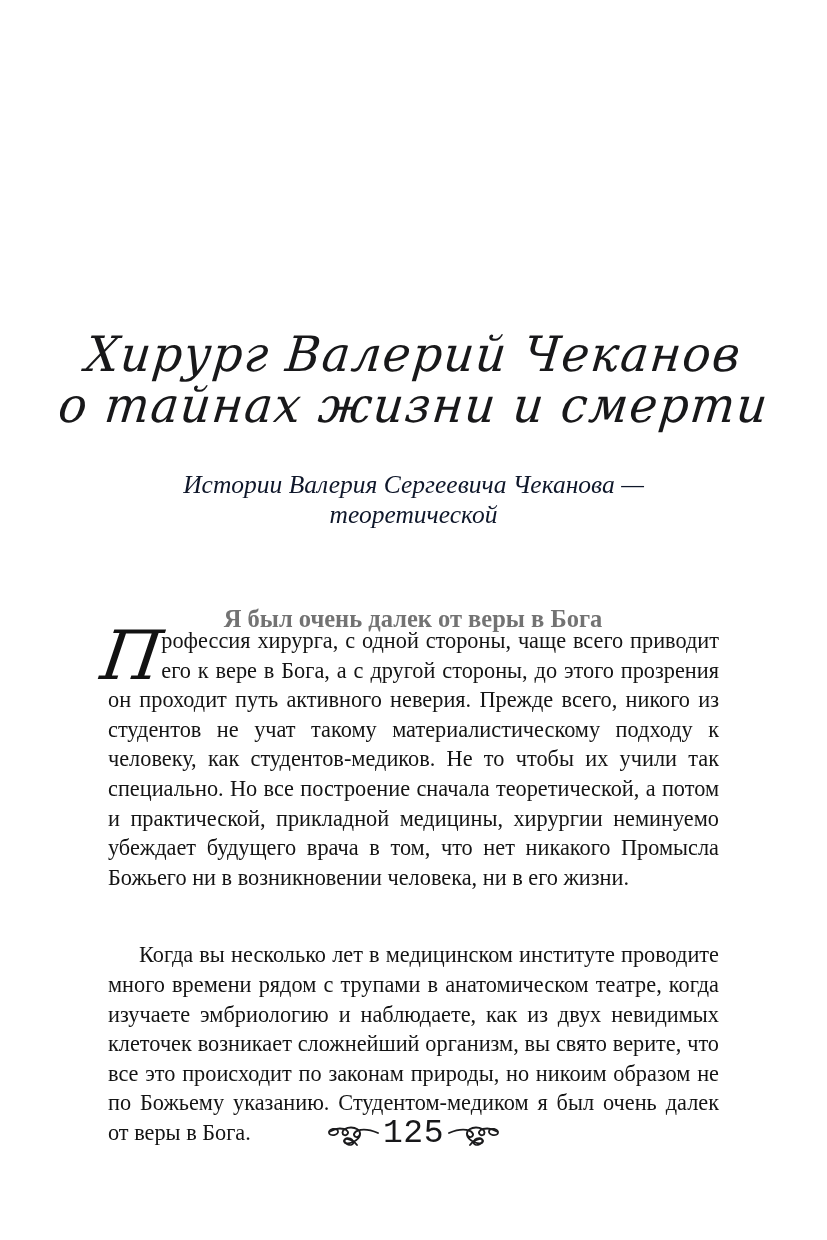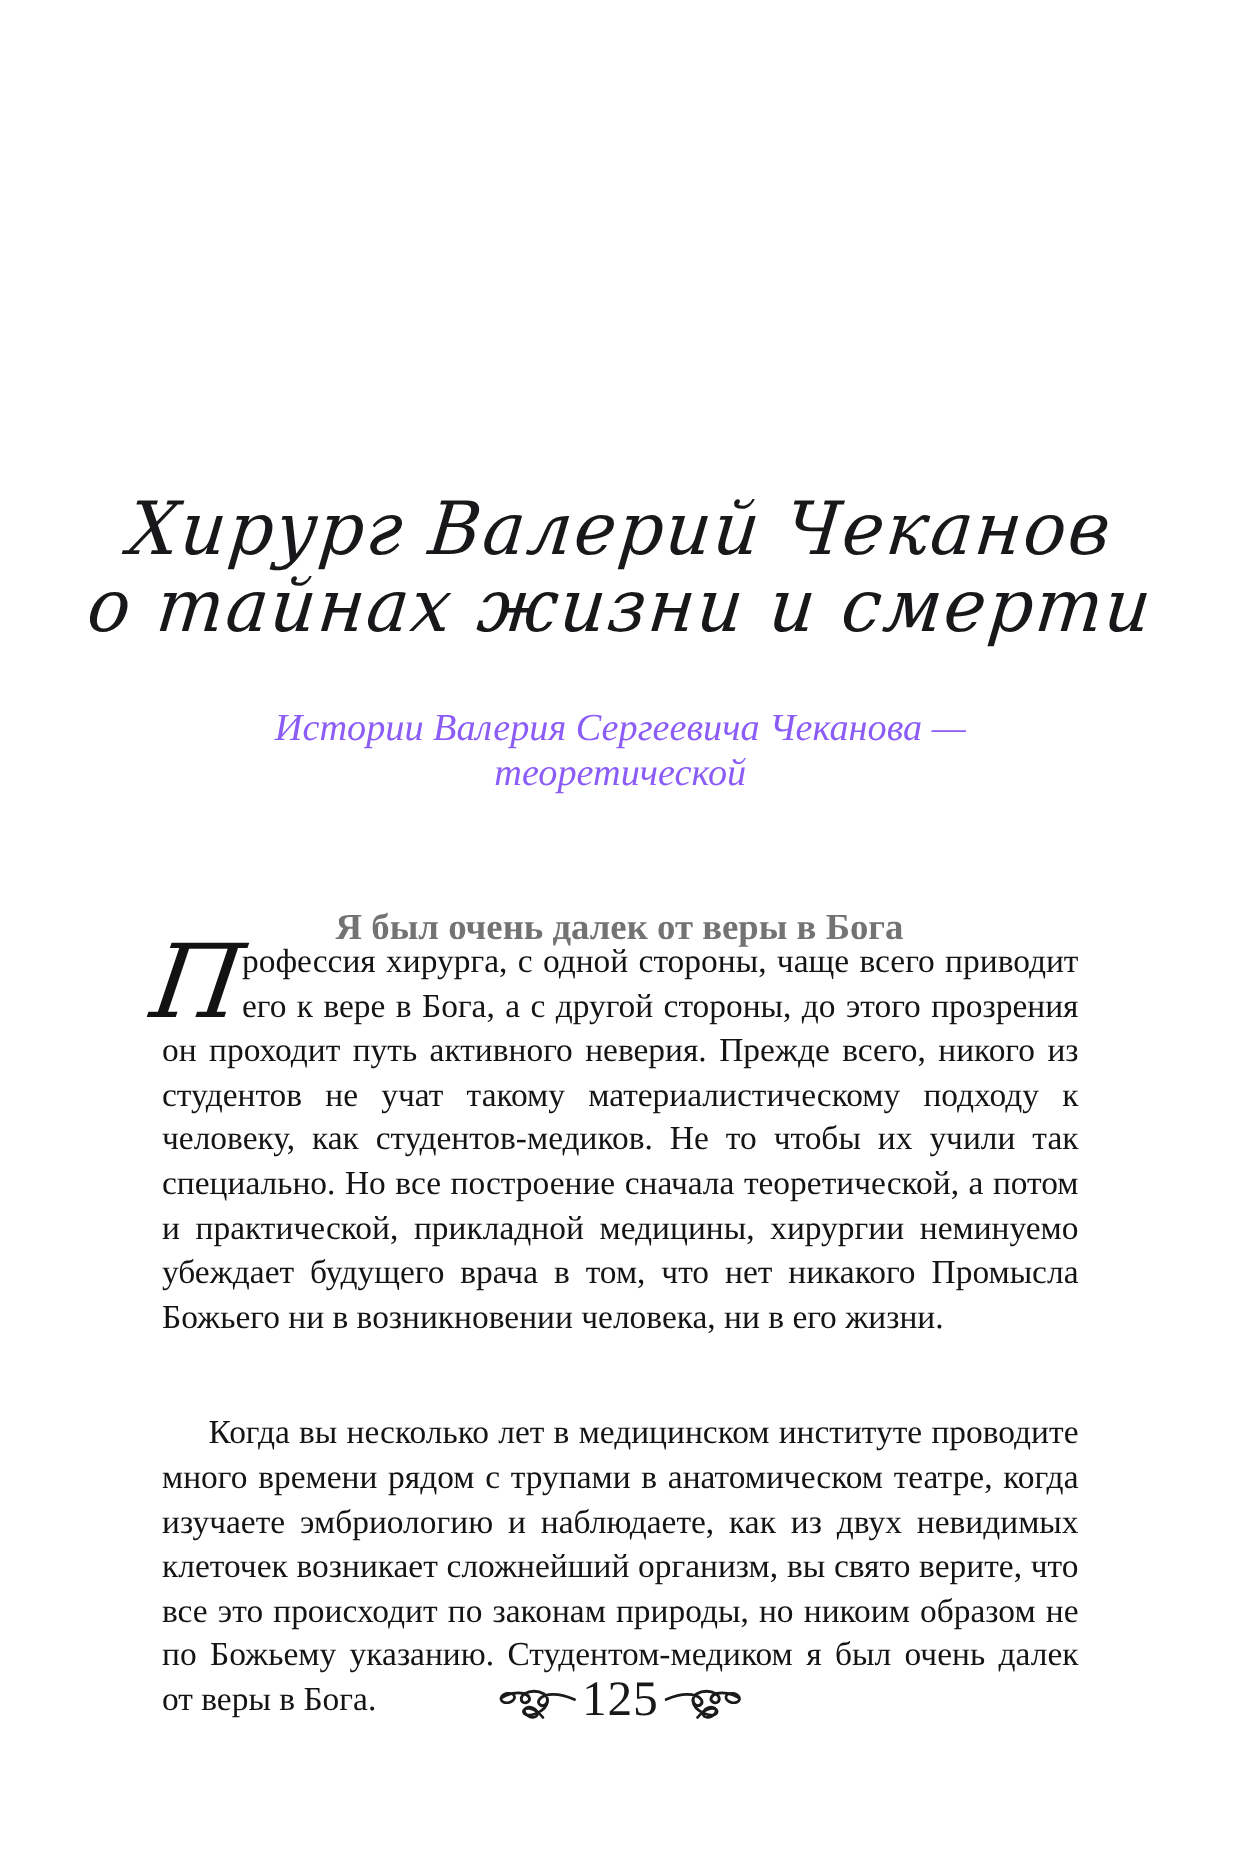--- a/index.html
+++ b/index.html
@@ -58,21 +58,21 @@
     top: 470px;
     width: 601px;
     text-align: center;
   }
   .subtitle-line {
     display: block;
     font-family: "Liberation Serif", "DejaVu Serif", serif;
     font-style: italic;
     font-size: 25.5px;
     line-height: 30px;
-    color: #8b5cf6;
+    color: #0f172a;
     white-space: nowrap;
   }
 
   
   .section-heading {
     position: absolute;
     left: 108px;
     top: 584px;
     width: 610px;
     text-align: center;
@@ -131,21 +131,21 @@
     position: absolute;
     left: 0;
     top: 1117px;
     width: 827px;
     display: flex;
     align-items: center;
     justify-content: center;
     gap: 4px;
   }
   .folio-number {
-    font-family: Liberation Serif, serif;
+    font-family: Liberation Mono, monospace;
     font-size: 33px;
     line-height: 33px;
     color: #18181a;
     letter-spacing: 0.5px;
   }
   .ornament {
     display: block;
     width: 52px;
     height: 30px;
     color: #1b1b1d;

